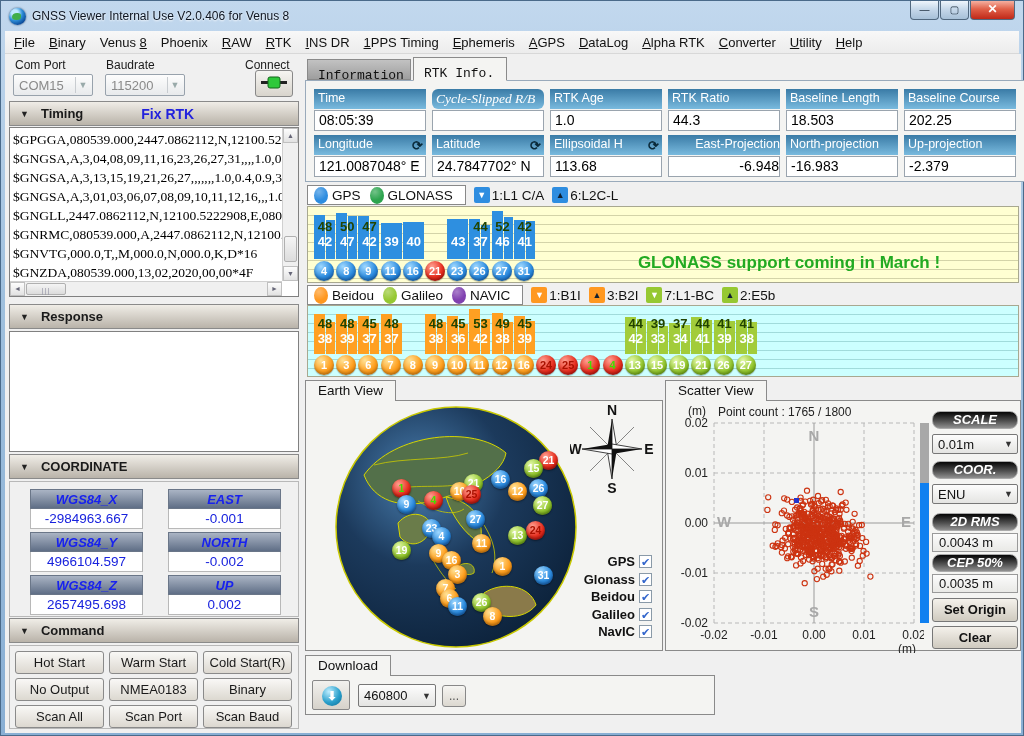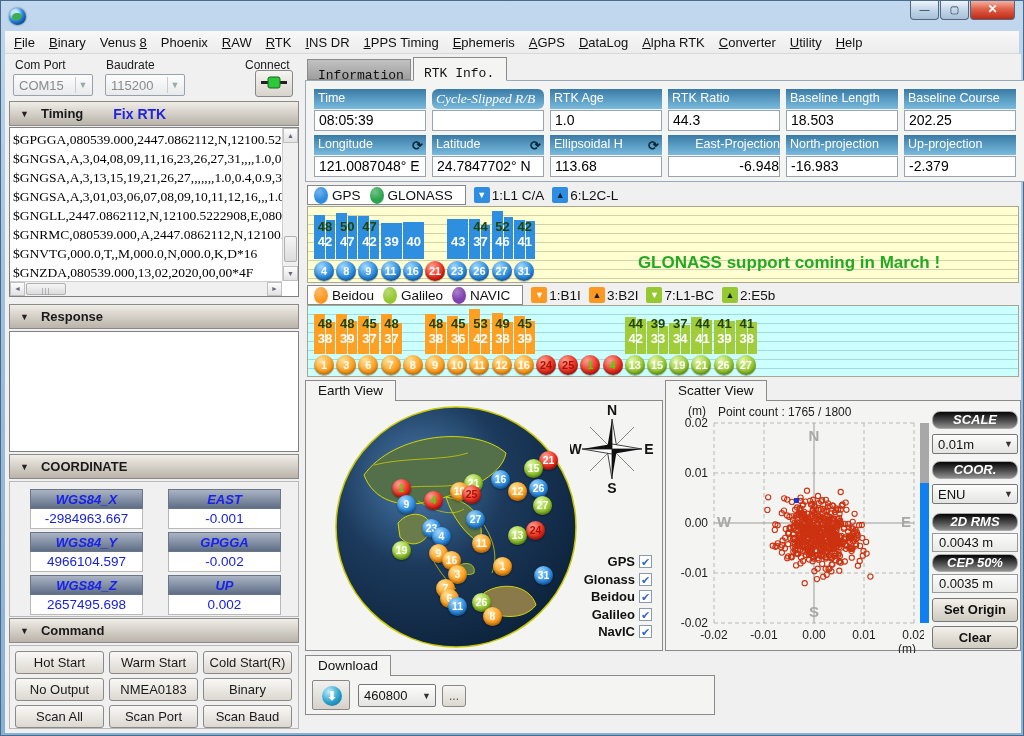--- a/index.html
+++ b/index.html
@@ -108,20 +108,21 @@
     background:radial-gradient(circle at 35% 28%,#bfeeff,#2aa0cc 55%,#0a6a92);color:#fff;font-size:12px;font-weight:bold;text-align:center;line-height:20px;}
   .mini-btn{position:absolute;height:22px;border:1px solid #888;border-radius:3px;background:linear-gradient(#f6f5f2,#dcd8d0);
     font-size:12px;color:#555;text-align:center;line-height:20px;}
 </style>
 </head>
 <body>
 
 <div class="window">
   <div class="titlebar">
     <div class="app-icon"></div>
+    <div class="title-text">GNSS Viewer Internal Use V2.0.406 for Venus 8</div>
   </div>
   <div class="win-controls">
     <div class="win-btn">—</div>
     <div class="win-btn">▢</div>
     <div class="win-btn close">✕</div>
   </div>
   <div class="menubar" id="menubar">
       <div class="menu-item"><u>F</u>ile</div>
       <div class="menu-item"><u>B</u>inary</div>
       <div class="menu-item">Venus <u>8</u></div>
@@ -156,21 +157,21 @@
       <svg width="26" height="14" style="margin:5px 0 0 5px">
         <rect x="0" y="5" width="7" height="3" fill="#222"></rect>
           <rect x="19" y="5" width="7" height="3" fill="#222"></rect>
         <rect x="7" y="1" width="12" height="11" rx="2" fill="#2ec83a" stroke="#116618"></rect>
       </svg>
     </div>
 
     <div class="panel-header" style="left:4px;top:47px;width:290px;">
       <span class="tri">▼</span>
       <span>Timing</span>
-      <span style="margin-left:30px;color:#2222dd;font-size:14px;">Fix RTK</span>
+      <span style="margin-left:58px;color:#2222dd;font-size:14px;">Fix RTK</span>
     </div>
     <div class="white-box" style="left:4px;top:73px;width:290px;height:170px;">
       <div id="nmea" style="position:absolute;left:0;top:2px;right:16px;bottom:15px;overflow:hidden;">
           <div class="nmea-line">$GPGGA,080539.000,2447.0862112,N,12100.52225</div>
           <div class="nmea-line">$GNGSA,A,3,04,08,09,11,16,23,26,27,31,,,,1.0,0.4,</div>
           <div class="nmea-line">$GNGSA,A,3,13,15,19,21,26,27,,,,,,,1.0,0.4,0.9,3*3</div>
           <div class="nmea-line">$GNGSA,A,3,01,03,06,07,08,09,10,11,12,16,,,1.0,0</div>
           <div class="nmea-line">$GNGLL,2447.0862112,N,12100.5222908,E,080539</div>
           <div class="nmea-line">$GNRMC,080539.000,A,2447.0862112,N,12100.52</div>
           <div class="nmea-line">$GNVTG,000.0,T,,M,000.0,N,000.0,K,D*16</div>
@@ -212,21 +213,21 @@
             <div class="coord-head">WGS84_Z</div>
             <div class="coord-val">2657495.698</div>
           </div>
         </div>
       <div id="coord-right" style="position:absolute;left:158px;top:7px;width:113px;">
           <div style="margin-bottom: 3px;">
             <div class="coord-head">EAST</div>
             <div class="coord-val">-0.001</div>
           </div>
           <div style="margin-bottom: 3px;">
-            <div class="coord-head">GPGGA</div>
+            <div class="coord-head">NORTH</div>
             <div class="coord-val">-0.002</div>
           </div>
           <div style="margin-bottom: 3px;">
             <div class="coord-head">UP</div>
             <div class="coord-val">0.002</div>
           </div>
         </div>
     </div>
 
     <div class="panel-header" style="left:4px;top:564px;width:290px;">

